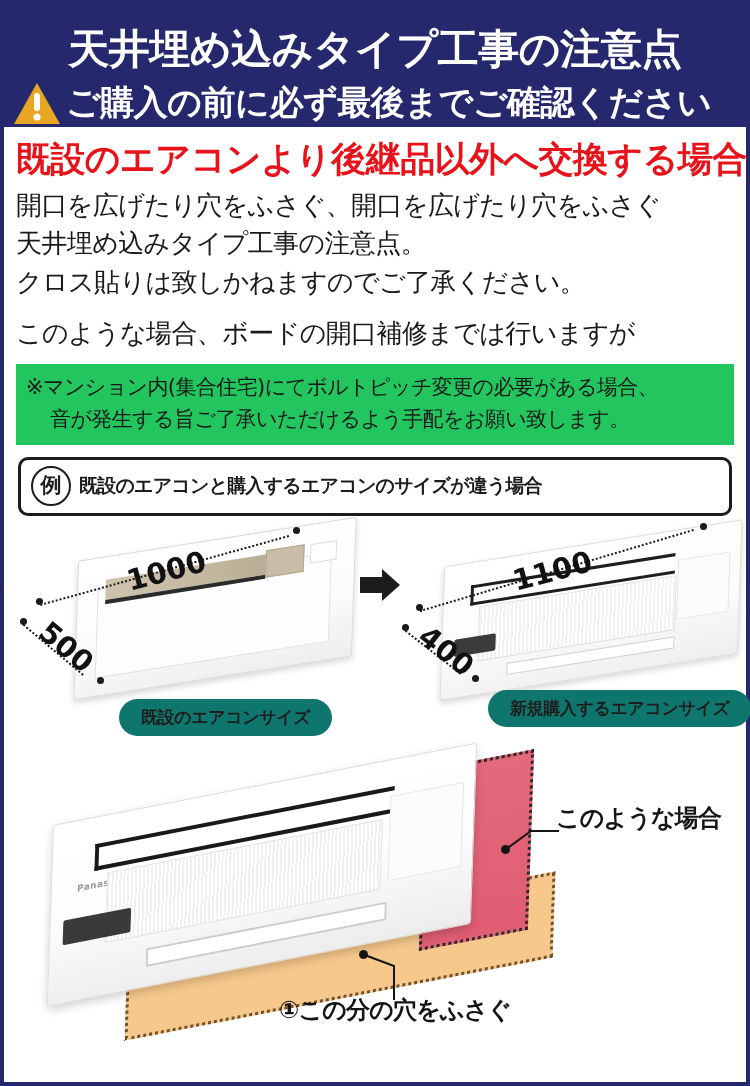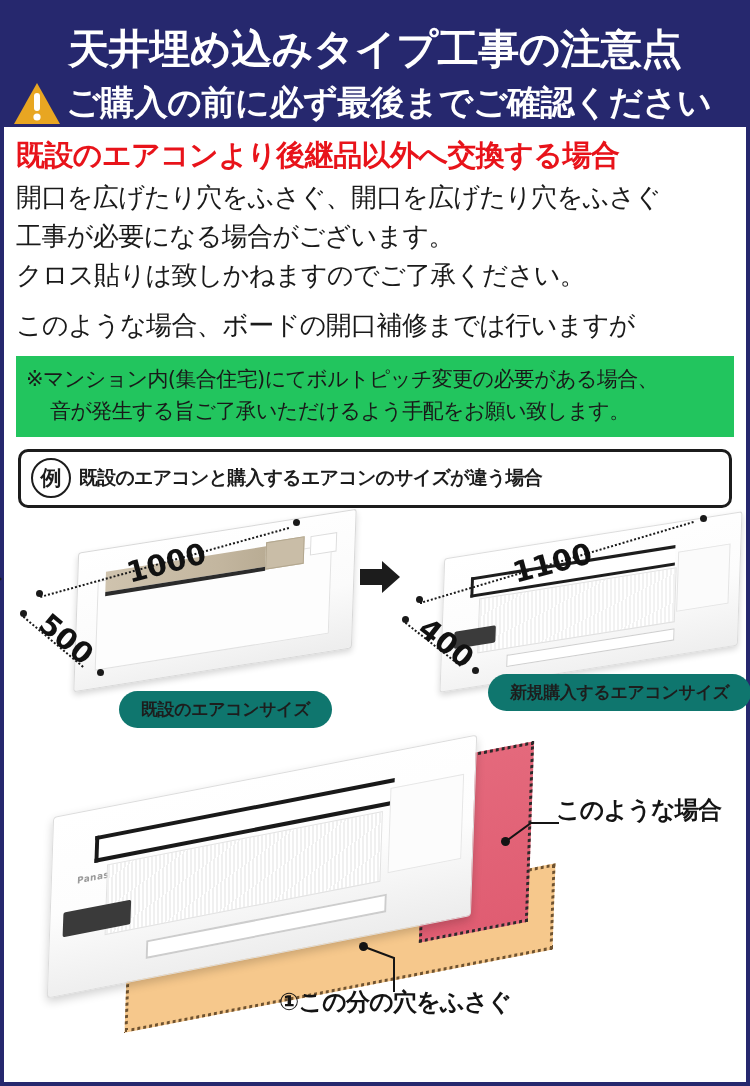--- a/index.html
+++ b/index.html
@@ -57,21 +57,21 @@
     letter-spacing:-0.5px;
     line-height:1.1;
     white-space:nowrap;
   }
   
   .body-wrap{
     padding:6px 10px 0 10px;
   }
   .red-heading{
     color:#e8131a;
-    font-size:29px;
+    font-size:35px;
     font-weight:bold;
     letter-spacing:-0.6px;
     line-height:1.3;
     margin:4px 0 4px 2px;
     white-space:nowrap;
   }
   .para{
     color:#1a1a1a;
     font-size:26px;
     line-height:1.42;
@@ -304,21 +304,21 @@
         <rect x="22" y="13" width="6" height="18" rx="3" fill="#ffffff"></rect>
         <circle cx="25" cy="37" r="3.6" fill="#ffffff"></circle>
       </svg>
       <div class="header-sub">ご購入の前に必ず最後までご確認ください</div>
     </div>
   </div>
 
   <div class="body-wrap">
     <div class="red-heading">既設のエアコンより後継品以外へ交換する場合</div>
     <div class="para">開口を広げたり穴をふさぐ、開口を広げたり穴をふさぐ</div>
-    <div class="para">工事が必要になる場合がございます。</div>
+    <div class="para">天井埋め込みタイプ工事の注意点。</div>
     <div class="para">クロス貼りは致しかねますのでご了承ください。</div>
     <div class="para gap">このような場合、ボードの開口補修までは行いますが</div>
 
     <div class="pink-note">
       <div class="pink-line">※マンション内(集合住宅)にてボルトピッチ変更の必要がある場合、</div>
       <div class="pink-line indent">音が発生する旨ご了承いただけるよう手配をお願い致します。</div>
     </div>
 
     <div class="ex-box">
       <div class="ex-badge">例</div>
@@ -368,21 +368,21 @@
       <div class="dot" style="left:16px;top:82px;"></div>
       <div class="dot" style="left:300px;top:1px;"></div>
       <div class="dim-line" style="left:20px;top:88px;width:285px;transform:rotate(-16.5deg);transform-origin:0 0;"></div>
       <div class="dim" style="left:112px;top:32px;font-size:29px;transform:rotate(-15deg);">1100</div>
 
       <div class="dot" style="left:2px;top:102px;"></div>
       <div class="dot" style="left:72px;top:153px;"></div>
       <div class="dim-line" style="left:6px;top:108px;width:70px;transform:rotate(38deg);transform-origin:0 0;"></div>
       <div class="dim" style="left:16px;top:112px;font-size:29px;transform:rotate(38deg);">400</div>
 
-      <div class="pill" style="left:88px;top:160px;">新規購入するエアコンサイズ</div>
+      <div class="pill" style="left:88px;top:168px;">新規購入するエアコンサイズ</div>
     </div>
   </div>
 
   <div class="bottom">
 
     <div class="red-zone"></div>
     <div class="orange-zone"></div>
 
     <div class="ac-big">
       <div class="big-logo">Panasonic</div>

